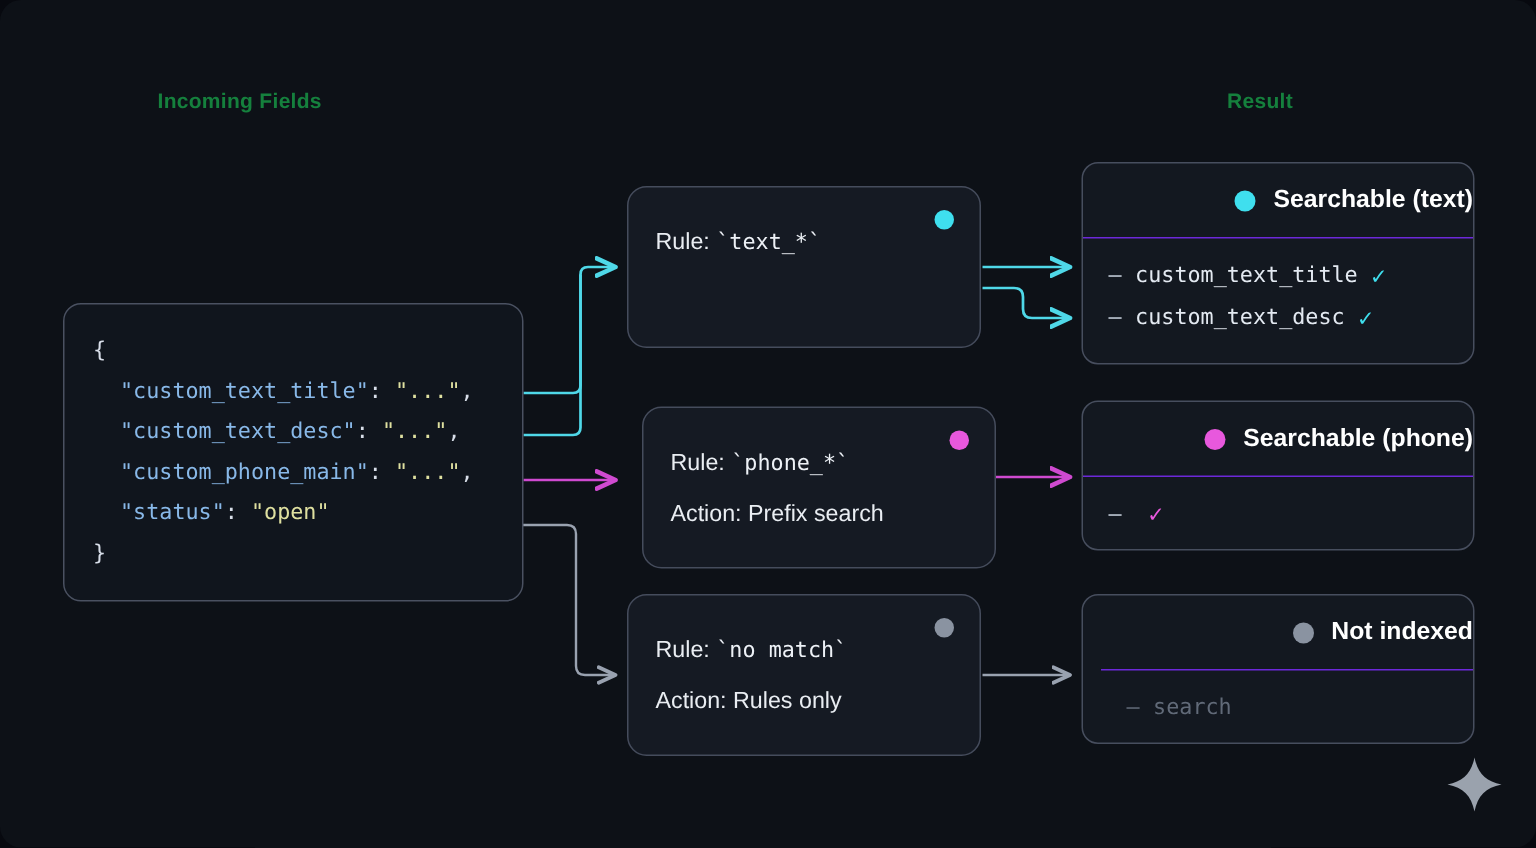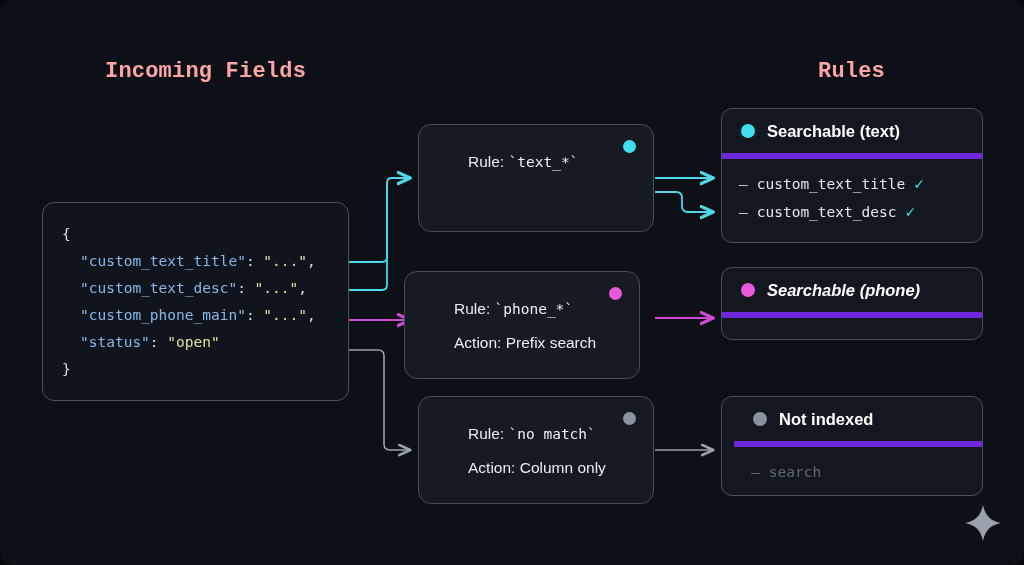--- a/index.html
+++ b/index.html
@@ -12,26 +12,25 @@
   }
   #frame {
     position:absolute; inset:0;
     background:#0d1117;
     border-radius:14px;
     overflow:hidden;
   }
   
   .col-head {
     position:absolute;
-    font-size:22px;
+    font-size:14px;
     font-weight:700;
-    color:#fca5a5;
+    color:#15803d;
     letter-spacing:.2px;
     white-space:nowrap;
-    font-family:Liberation Mono, monospace;
   }
   #head-incoming { left:105px; top:59px; }
   #head-rules    { left:462px; top:59px; }
   #head-result   { left:818px; top:59px; }
 
   
   .card {
     position:absolute;
     background:#131820;
     border:1px solid #3b4250;
@@ -58,59 +57,59 @@
   .j-val   { color:#dfe0a0; }
 
   
   .rule-card {
     width:236px; height:108px;
     background:#151a23;
     border:1px solid #454c5c;
     border-radius:13px;
   }
   #rule-card-0 { left:418px; top:124px; }
-  #rule-card-1 { left:404px; top:271px; }
+  #rule-card-1 { left:428px; top:271px; }
   #rule-card-2 { left:418px; top:396px; }
 
   .rule-dot {
     position:absolute; right:17px; top:15px;
     width:13px; height:13px; border-radius:50%;
   }
   .rule-line {
     position:absolute; left:18px;
     font-size:15.5px;
     color:#e9edf2;
     white-space:nowrap;
-    margin-left:31px;
   }
   .rule-line.l1 { top:28px; }
   .rule-line.l2 { top:62px; }
   .mono {
     font-family:"DejaVu Sans Mono", monospace;
     font-size:14.5px;
     color:#edf1f6;
   }
 
   
   .result-card {
     width:262px;
     background:#131820;
     border:1px solid #474e5e;
     border-radius:11px;
     overflow:hidden;
   }
   #result-card-0 { left:721px; top:108px; height:135px; }
-  #result-card-1 { left:721px; top:267px; height:73px;font-style:italic; }
+  #result-card-1 { left:721px; top:267px; height:100px; }
   #result-card-2 { left:721px; top:396px; height:100px;padding-left:12px; }
 
   .result-head {
     height:50px;
     display:flex; align-items:center;
     padding-left:19px;
-    border-bottom:6px solid #6d28d9;
+    border-bottom:1px solid #6d28d9;
+    justify-content:flex-end;
   }
   .result-dot {
     width:14px; height:14px; border-radius:50%;
     margin-right:12px; flex:none;
   }
   .result-title {
     font-size:16.5px; font-weight:700; color:#ffffff;
     white-space:nowrap;
   }
   .result-body { padding:11px 0 0 17px; }
@@ -132,21 +131,21 @@
 
   
   #sparkle { position:absolute; left:963px; top:503px; width:40px; height:40px; }
 </style>
 </head>
 <body>
 
 <div id="frame">
 
   <div class="col-head" id="head-incoming">Incoming Fields</div>
-  <div class="col-head" id="head-result">Rules</div>
+  <div class="col-head" id="head-result">Result</div>
 
   <svg id="wires" viewBox="0 0 1024 565">
     <defs>
       <marker id="ah-cyan" markerWidth="9" markerHeight="9" refX="7.4" refY="4" orient="auto">
         <path d="M0.6,0.8 L7.6,4 L0.6,7.2" fill="none" stroke="#4fd8e8" stroke-width="1.7" stroke-linecap="round" stroke-linejoin="round"></path>
       </marker>
       <marker id="ah-mag" markerWidth="9" markerHeight="9" refX="7.4" refY="4" orient="auto">
         <path d="M0.6,0.8 L7.6,4 L0.6,7.2" fill="none" stroke="#cf4ad0" stroke-width="1.7" stroke-linecap="round" stroke-linejoin="round"></path>
       </marker>
       <marker id="ah-gray" markerWidth="9" markerHeight="9" refX="7.4" refY="4" orient="auto">
@@ -185,21 +184,21 @@
 
   <div class="card rule-card" id="rule-card-1">
     <span class="rule-dot" style="background:#e858dd"></span>
     <div class="rule-line l1"><span>Rule: </span><span class="mono">`phone_*`</span></div>
     <div class="rule-line l2"><span>Action: </span><span>Prefix search</span></div>
   </div>
 
   <div class="card rule-card" id="rule-card-2">
     <span class="rule-dot" style="background:#8a93a1"></span>
     <div class="rule-line l1"><span>Rule: </span><span class="mono">`no match`</span></div>
-    <div class="rule-line l2"><span>Action: </span><span>Column only</span></div>
+    <div class="rule-line l2"><span>Action: </span><span>Rules only</span></div>
   </div>
 
   <div class="card result-card" id="result-card-0">
     <div class="result-head">
       <span class="result-dot" style="background:#3fdfee"></span>
       <span class="result-title">Searchable (text)</span>
     </div>
     <div class="result-body">
       <div class="result-row">
         <span class="dash">–</span>

